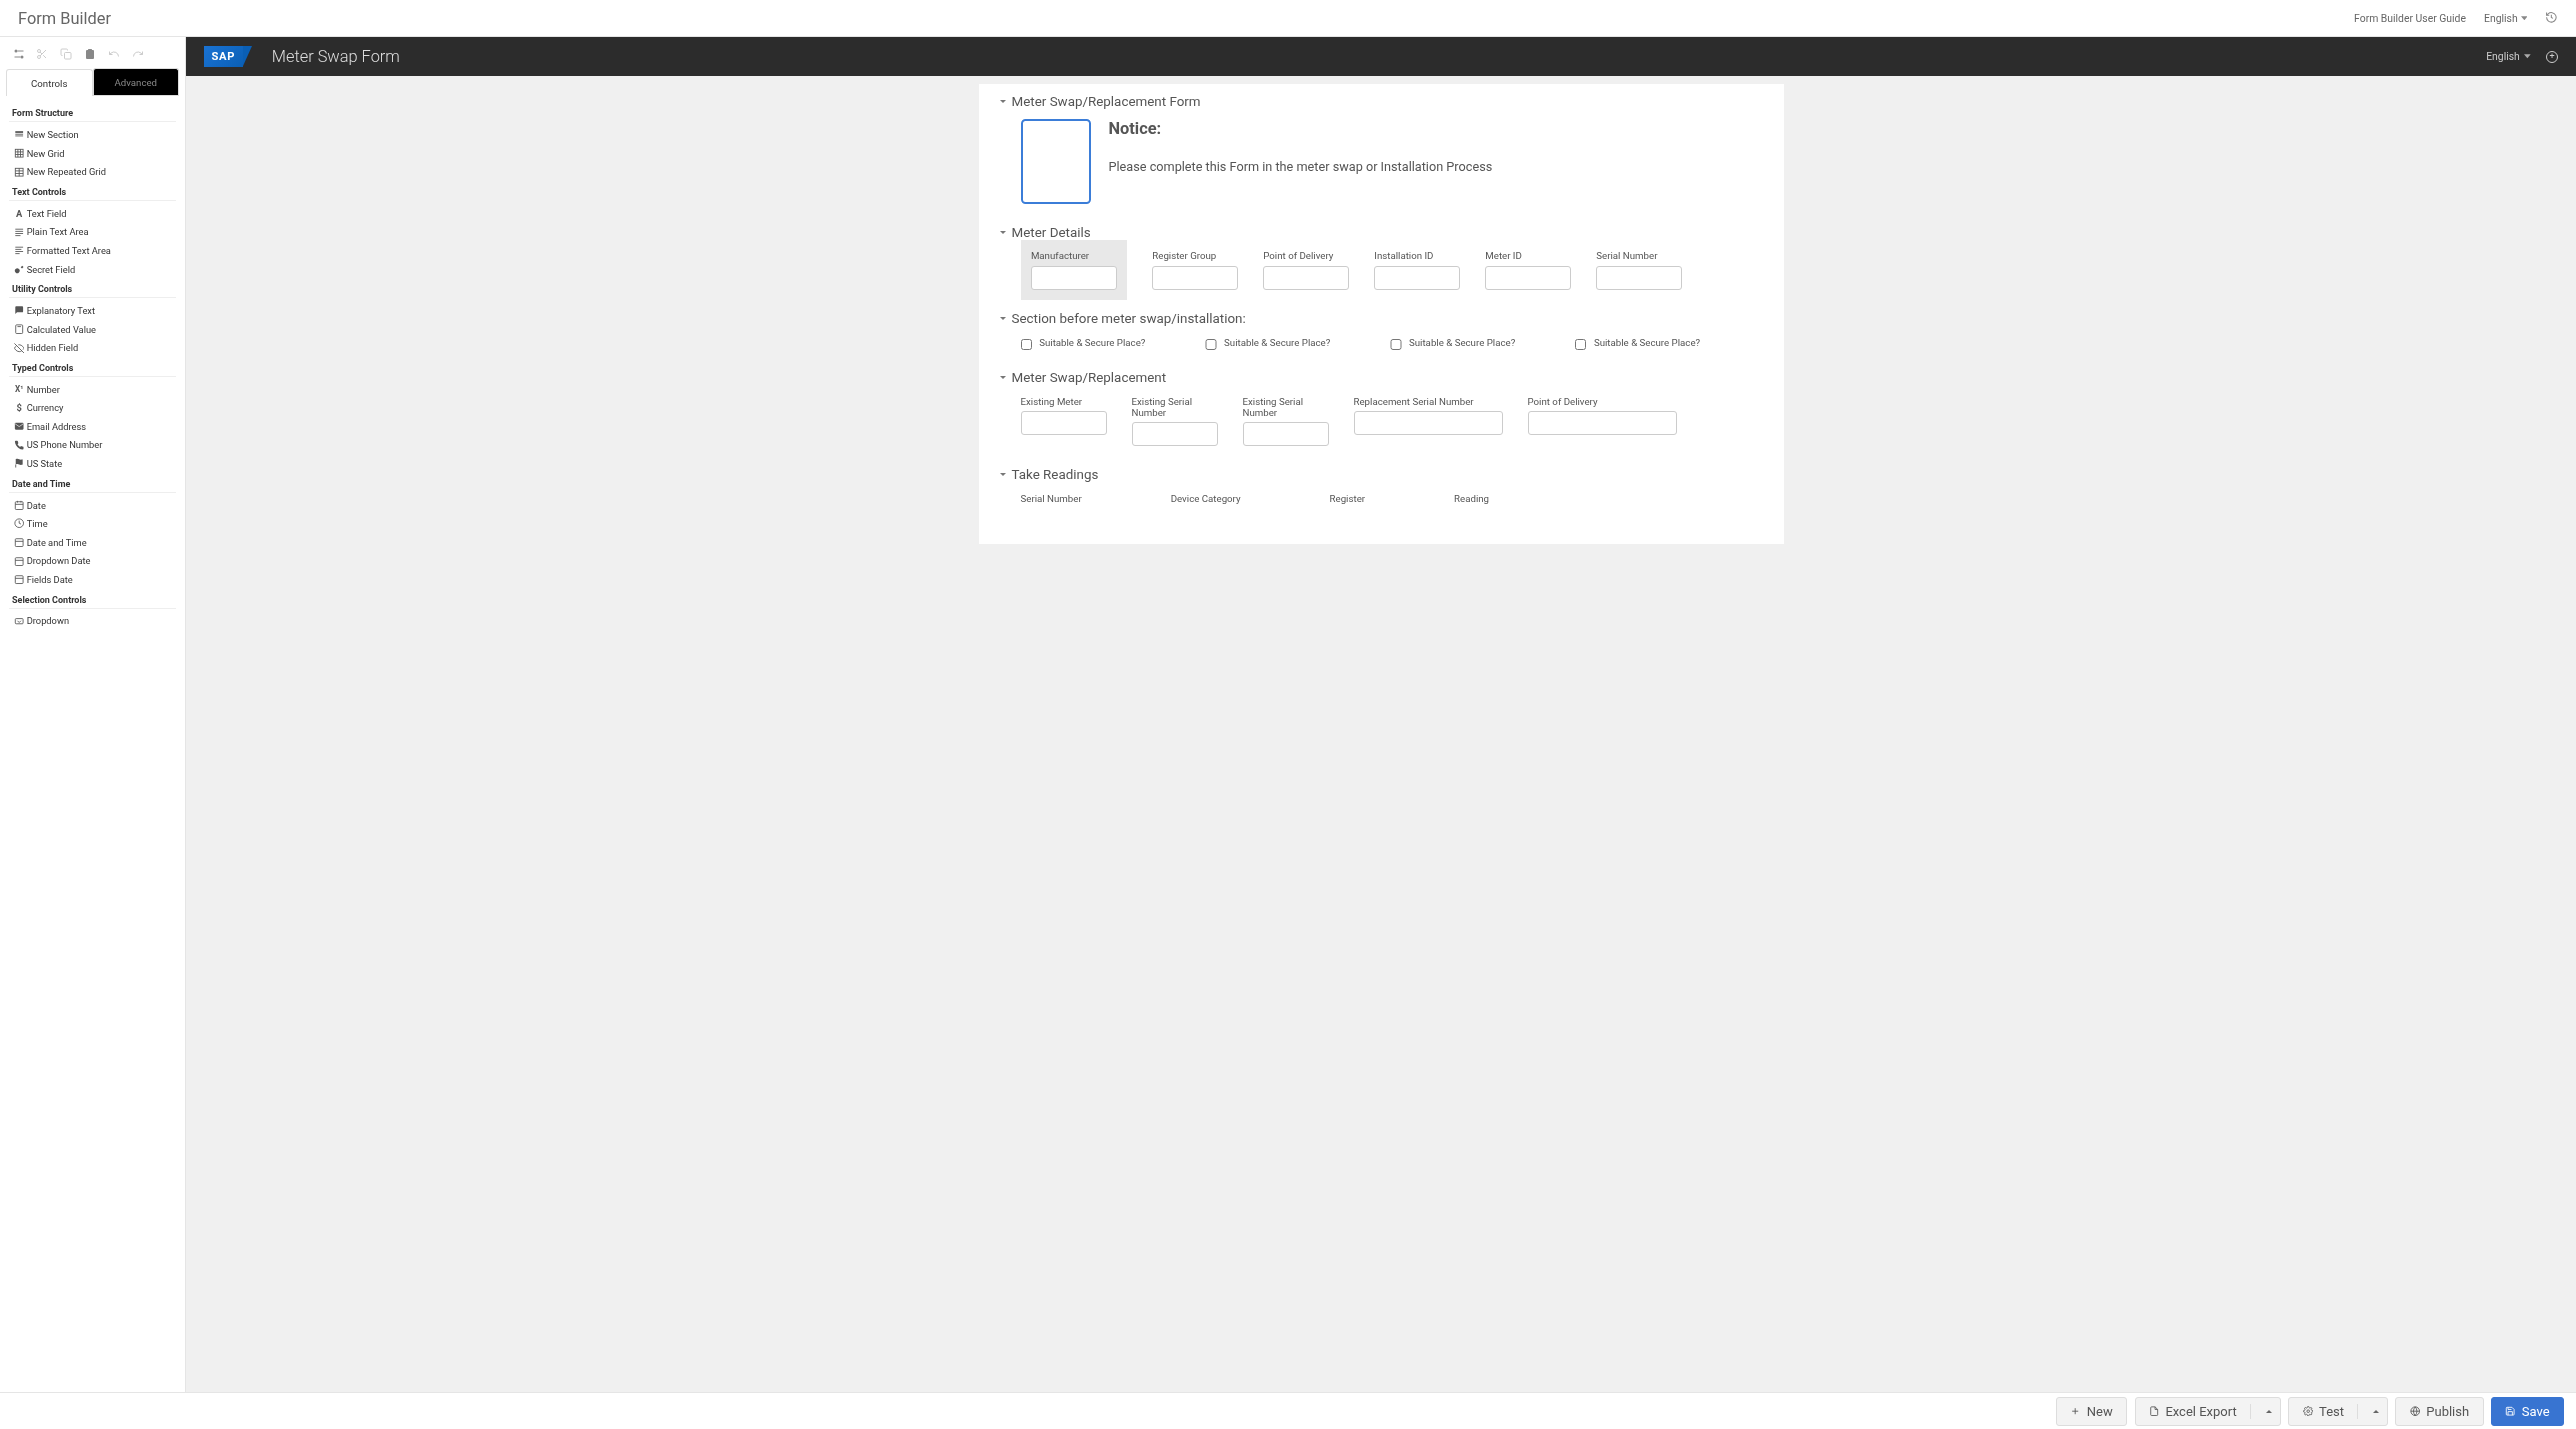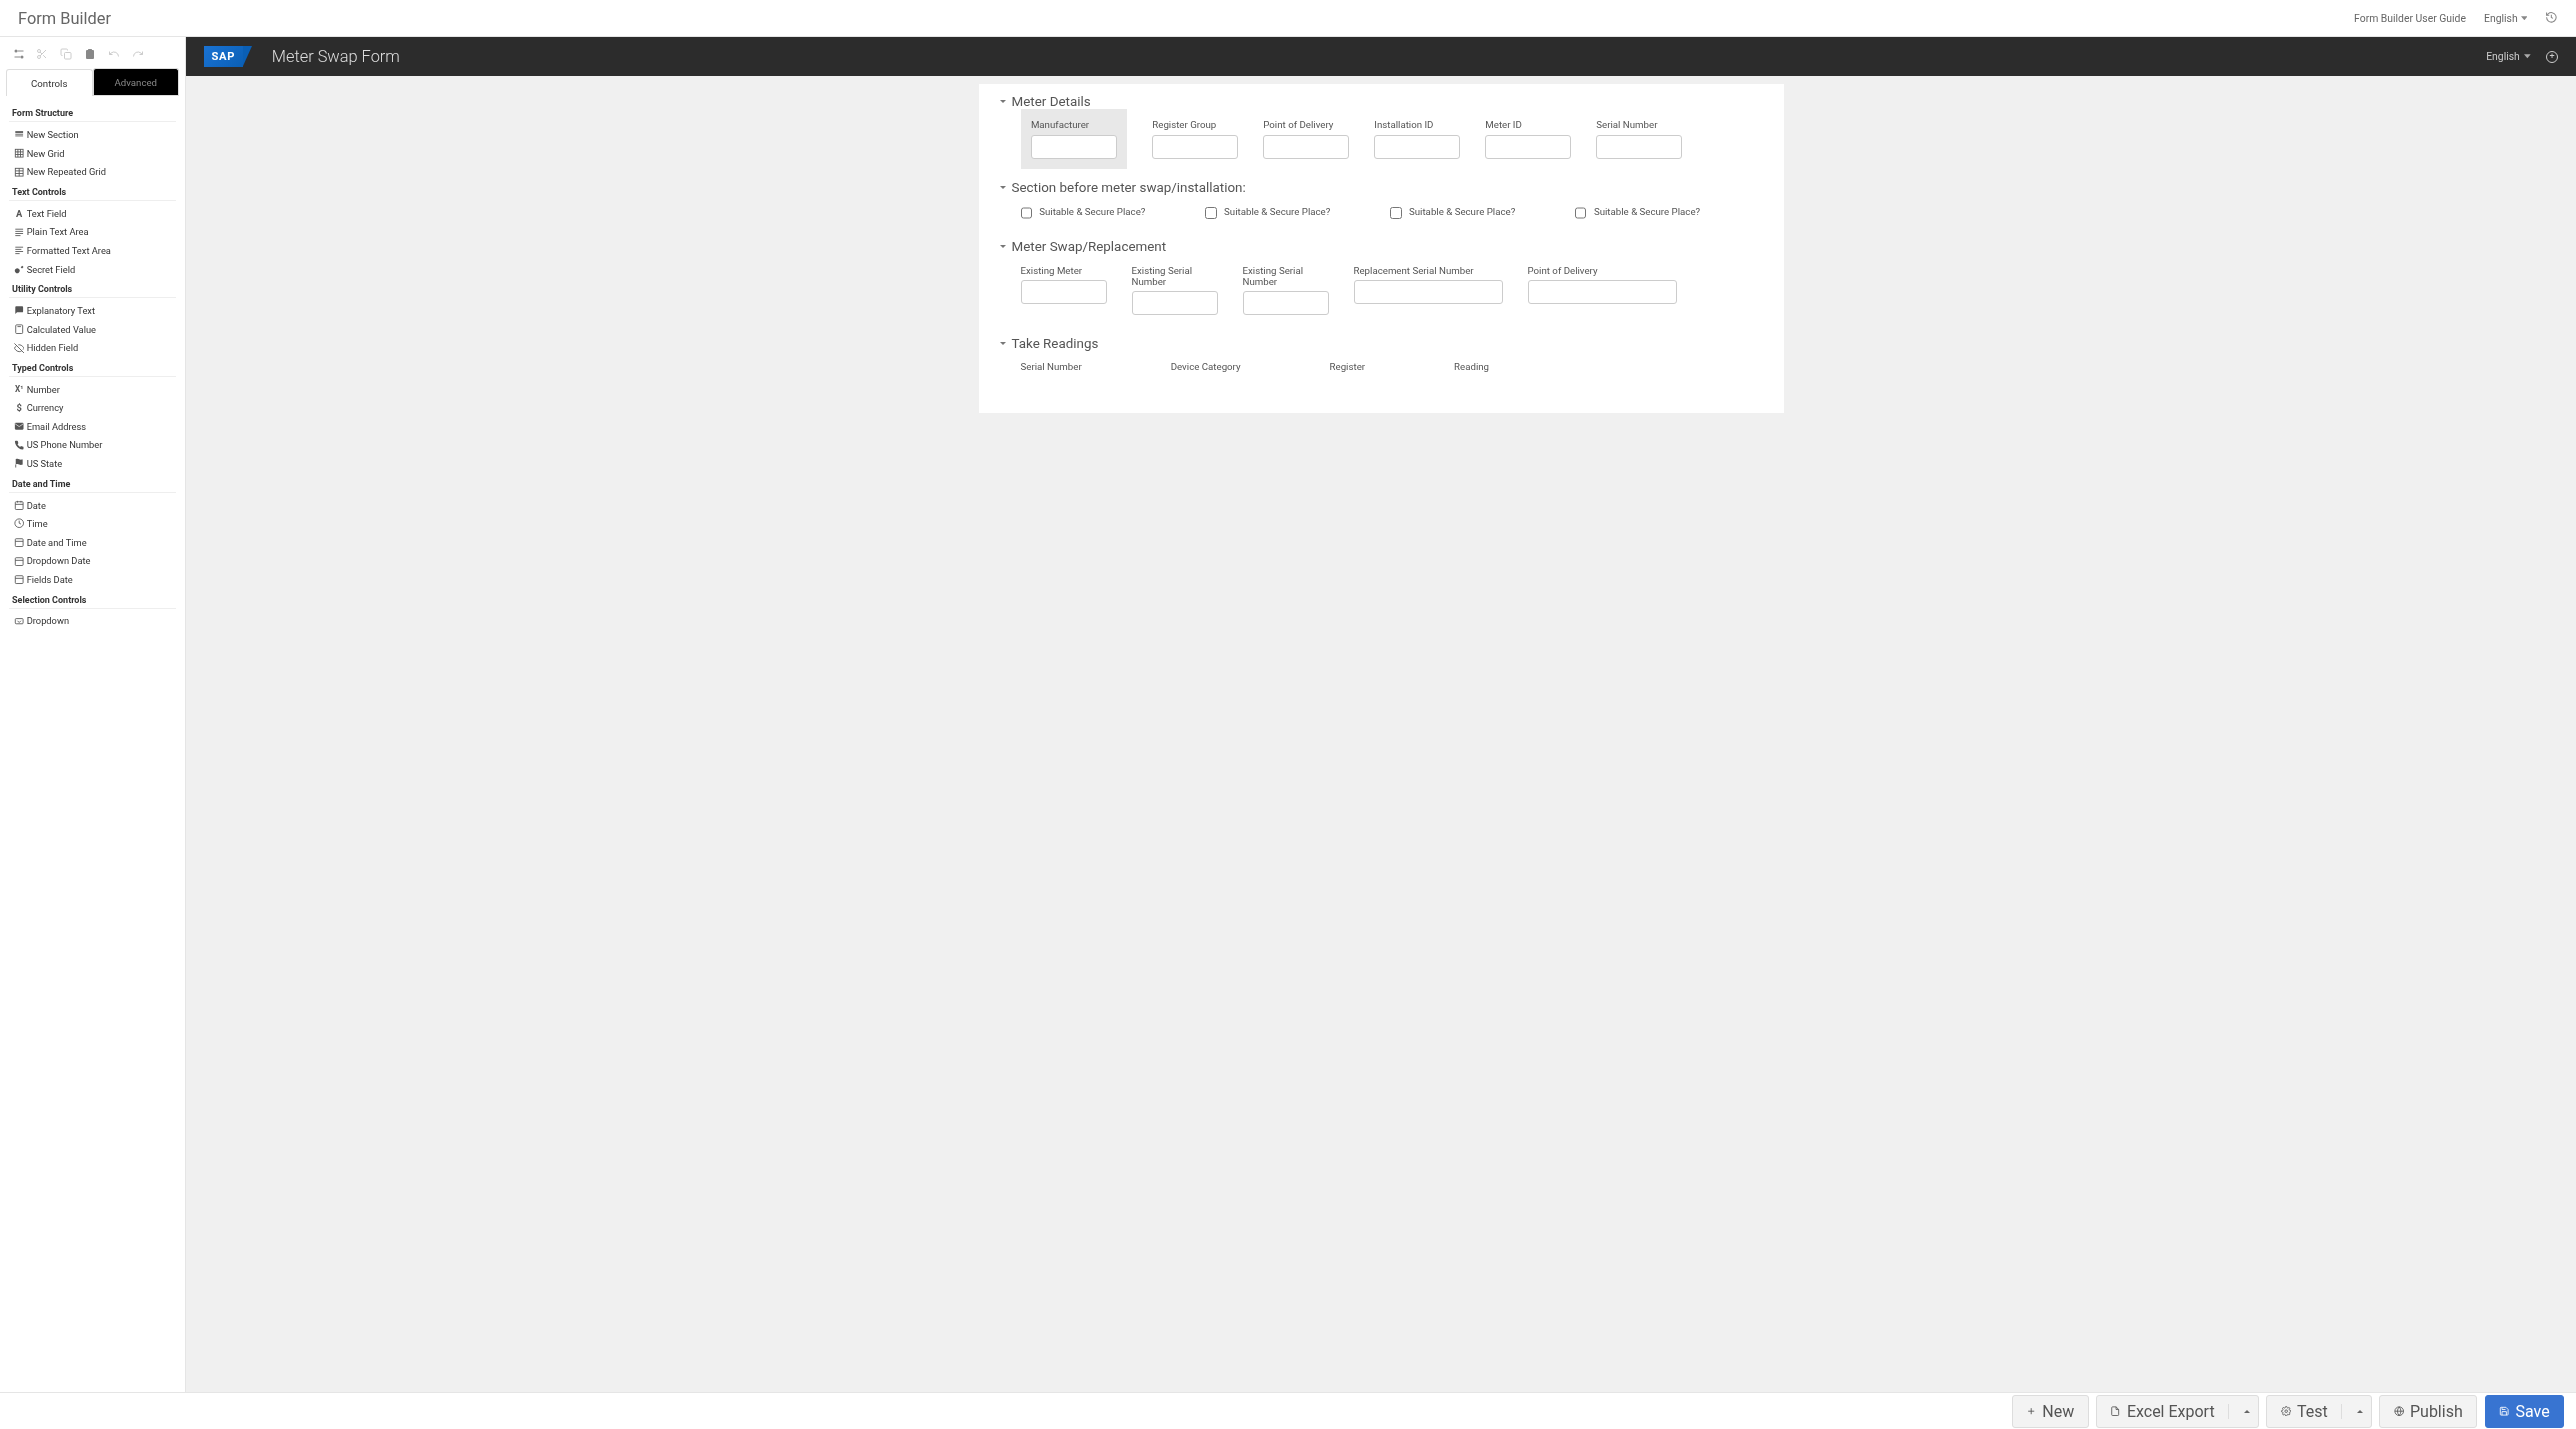--- a/index.html
+++ b/index.html
@@ -58,21 +58,21 @@
 .field-label { font-size: 9.7px; color: #555; }
 .field-input { width: 86px; height: 24px; border: 0.7px solid #ccc; border-radius: 3px; padding: 3px 6px; font-size: 9.7px; }
 .field-input.wide { width: 149px; }
 
 .check-row { display: flex; gap: 60px; padding: 0 21px; }
 .check-item { display: flex; align-items: flex-end; gap: 7.5px; max-width: 134px; }
 .check-item input[type=checkbox] { width: 11.2px; height: 11.2px; margin-top: 1.5px; cursor: pointer; }
 .check-item label { font-size: 9.7px; color: #555; line-height: 1.4; }
 
 .bottom-bar { position: fixed; bottom: 0; left: 0; right: 0; height: 37px; background: #fff; border-top: 0.7px solid #e5e5e5; display: flex; align-items: center; justify-content: flex-end; padding: 0 12px; gap: 7.5px; }
-.btn { display: inline-flex; align-items: center; gap: 6px; padding: 6px 13.4px; border: 0.7px solid #ddd; background: #f3f3f3; border-radius: 3px; font-size: 16px; color: #555; cursor: pointer; }
+.btn { display: inline-flex; align-items: center; gap: 6px; padding: 6px 13.4px; border: 0.7px solid #ddd; background: #f3f3f3; border-radius: 3px; font-size: 13px; color: #555; cursor: pointer; }
 .btn .caret-up { width: 0; height: 0; border-left: 3px solid transparent; border-right: 3px solid transparent; border-bottom: 3.7px solid #666; margin-left: 7.5px; }
 .btn.split { padding-right: 0; }
 .btn.split .split-part { border-left: 0.7px solid #ddd; padding: 0 7.5px; margin-left: 7.5px; height: 15px; display: flex; align-items: center; }
 .btn-primary { background: #3874d1; color: #fff; border-color: #3874d1; }
 .btn svg { width: 10.4px; height: 10.4px; }
 
 .svg-icon { fill: currentColor; }
 </style>
 </head>
 <body>
@@ -370,20 +370,33 @@
               <path d="M0 0 L5 6 L10 0" fill="#aaa"></path>
             </svg>
         </span>
         <span class="plus-circle">+</span>
       </div>
     </div>
 
     <div style="flex:1; overflow-y:auto; padding:7.5px 0 30px;">
     <div class="form-canvas">
 
+      <div class="section">
+        <div class="section-header">
+          <span class="collapse-caret"></span>
+          <span>Meter Swap/Replacement Form</span>
+        </div>
+        <div class="notice-row">
+          <div class="notice-img"></div>
+          <div class="notice-text">
+            <h3>Notice:</h3>
+            <p>Please complete this Form in the meter swap or Installation Process</p>
+          </div>
+        </div>
+      </div>
 
       <div class="section">
         <div class="section-header">
           <span class="collapse-caret"></span>
           <span>Meter Details</span>
         </div>
         <div class="fields-row">
           <div class="field-cell selected">
             <span class="field-label">Manufacturer</span>
             <input class="field-input" style="">

